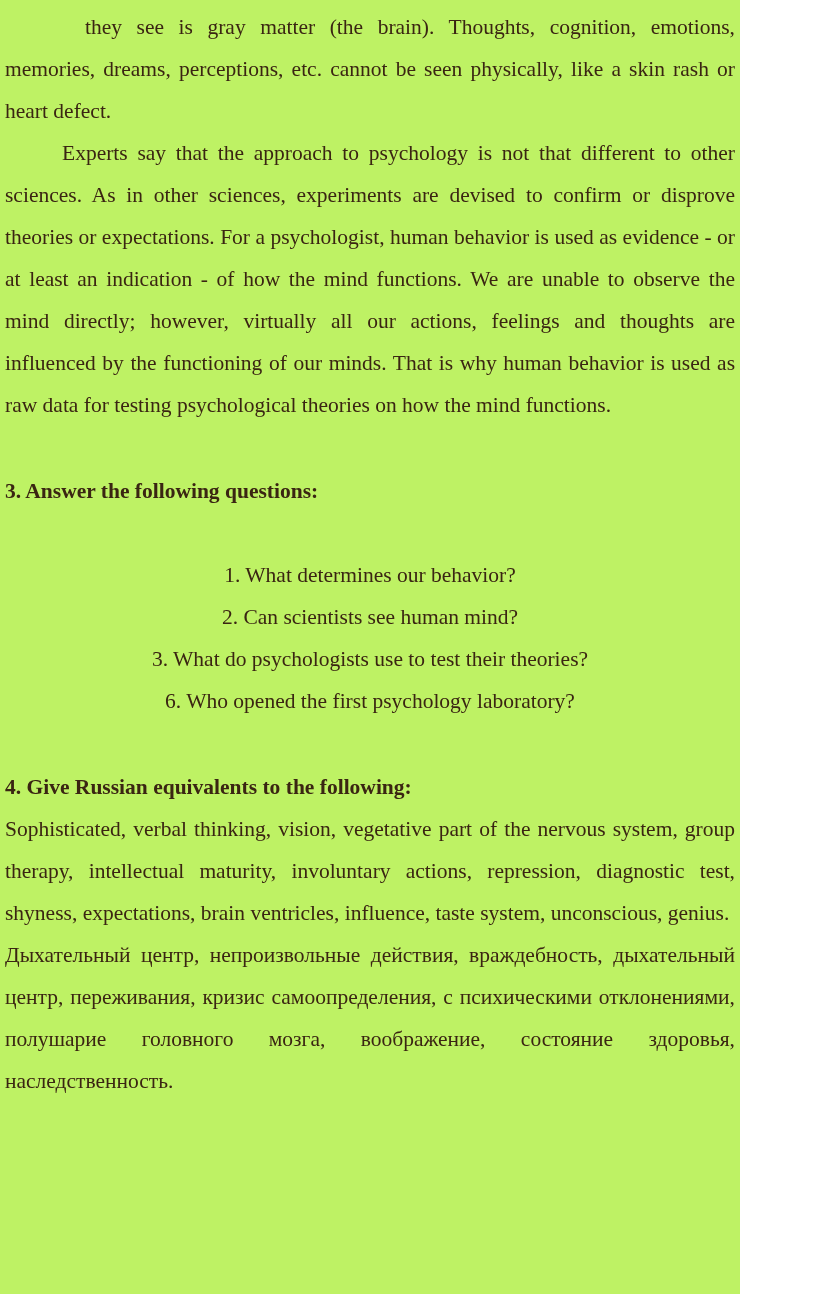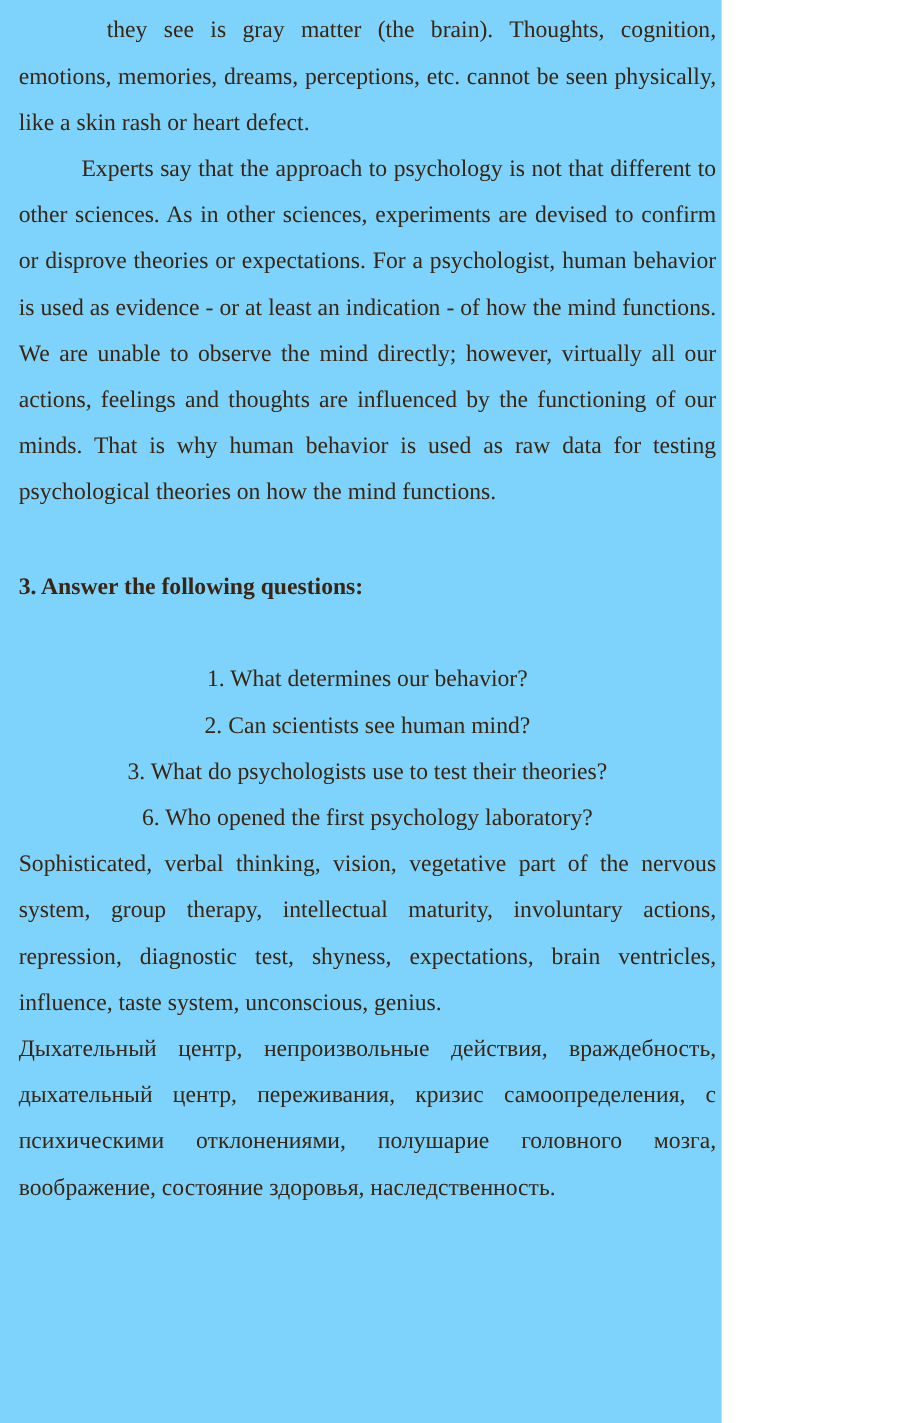--- a/index.html
+++ b/index.html
@@ -2,29 +2,29 @@
 <html><head>
 <meta charset="utf-8">
 <style>
   html, body {
     margin: 0;
     padding: 0;
     background: #ffffff;
   }
   .page {
     position: relative;
-    width: 656px;
+    width: 740px;
     min-height: 1294px;
     box-sizing: border-box;
-    background: #7dd3fc;
+    background: #bef264;
     color: #3a2512;
     font-family: "Liberation Serif", "DejaVu Serif", serif;
     font-size: 21.5px;
     line-height: 42px;
-    padding: 6px 5px 10px 17px;
+    padding: 6px 5px 10px 5px;
   }
   .para {
     margin: 0;
     text-align: justify;
   }
   .indent-wide {
     text-indent: 80px;
   }
   .indent-std {
     text-indent: 57px;
@@ -63,19 +63,20 @@
 
   <p class="heading heading-3">3. Answer the following questions:</p>
 
   <div class="questions">
     <p class="question">1. What determines our behavior?</p>
     <p class="question">2. Can scientists see human mind?</p>
     <p class="question">3. What do psychologists use to test their theories?</p>
     <p class="question">6. Who opened the first psychology laboratory?</p>
   </div>
 
+  <p class="heading heading-4">4. Give Russian equivalents to the following:</p>
 
   <p class="para">Sophisticated, verbal thinking, vision, vegetative part of the nervous system, group therapy, intellectual maturity, involuntary actions, repression, diagnostic test, shyness, expectations, brain ventricles, influence, taste system, unconscious, genius.</p>
 
 
   <p class="para">Дыхательный центр, непроизвольные действия, враждебность, дыхательный центр, переживания, кризис самоопределения, с психическими отклонениями, полушарие головного мозга, воображение, состояние здоровья, наследственность.</p>
 
 </div>
 
 </body></html>

